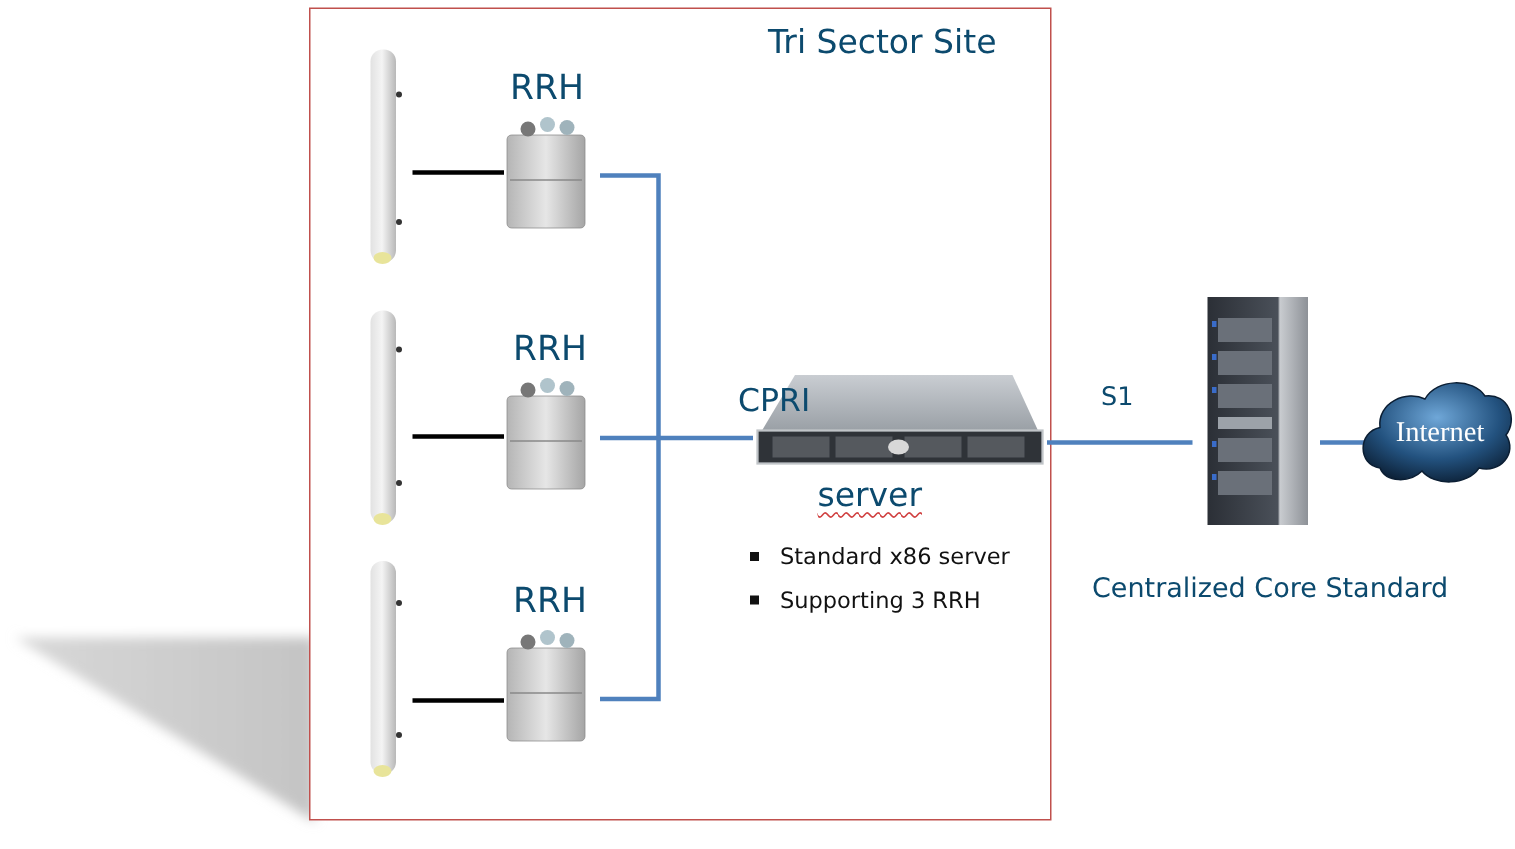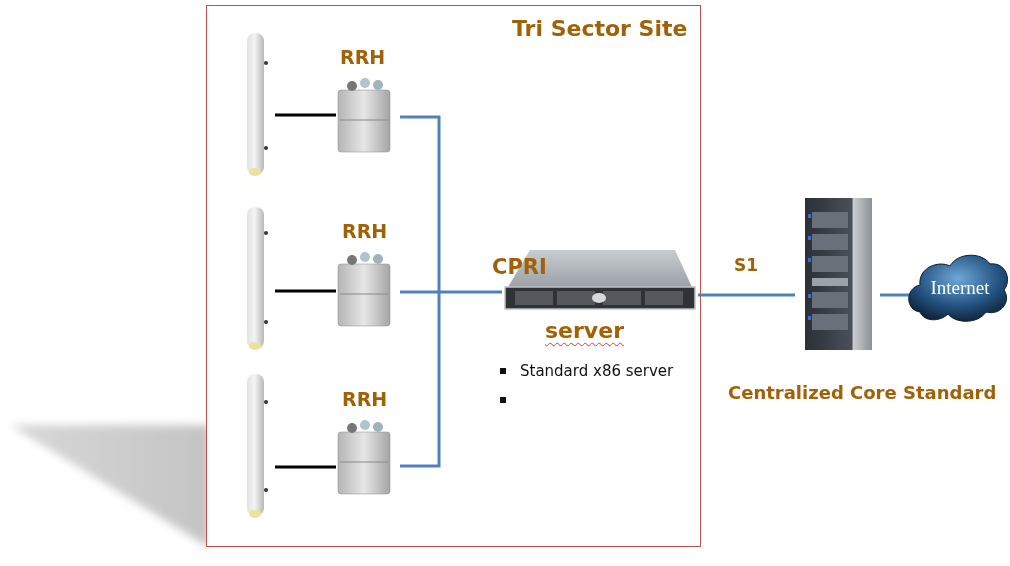--- a/index.html
+++ b/index.html
@@ -1,23 +1,23 @@
 <!DOCTYPE html>
 <html><head>
 <meta charset="utf-8">
 <style>
   html, body { margin:0; padding:0; }
   body { width:1010px; height:566px; background:#ffffff; position:relative; overflow:hidden;
          font-family:"Liberation Sans", "DejaVu Sans", sans-serif; }
   .abs { position:absolute; }
   .shadow { left:0; top:0; width:1010px; height:566px; }
   .site-box { left:206px; top:5px; width:495px; height:542px; border:1px solid #c0504d; background:#fff; box-sizing:border-box; }
-  .lbl { font-family:"DejaVu Sans", sans-serif; font-weight:bold; color:#a16207; white-space:nowrap; }
+  .lbl { font-family:"DejaVu Sans", sans-serif; font-weight:normal; color:#0c4a6e; white-space:nowrap; }
   .site-title { left:512px; top:16px; font-size:22px; }
-  .rrh-lbl { font-size:19px; }
+  .rrh-lbl { font-size:23px; }
   .cpri { left:492px; top:255px; font-size:21px; }
   .s1 { left:734px; top:255px; font-size:17px; }
   .enodeb { left:545px; top:318px; font-size:22px; text-decoration:underline wavy #d04040; text-decoration-thickness:1px; text-underline-offset:4px; }
   .bullets { left:500px; top:362px; font-family:"DejaVu Sans", sans-serif; font-size:15px; color:#111; }
   .bullets div { height:29px; display:flex; align-items:flex-start; }
   .bullets .sq { width:6px; height:6px; background:#111; margin:6px 14px 0 0; display:inline-block; }
   .core-lbl { left:728px; top:382px; font-size:18px; }
   svg { position:absolute; left:0; top:0; }
 </style>
 </head>
@@ -163,15 +163,16 @@
 <div class="abs lbl cpri">CPRI</div>
 <div class="abs lbl s1">S1</div>
 <div class="abs lbl enodeb">server</div>
 <div class="abs bullets">
   <div>
       <span class="sq"></span>
       <span>Standard x86 server</span>
     </div>
   <div>
       <span class="sq"></span>
+      <span>Supporting 3 RRH</span>
     </div>
 </div>
 <div class="abs lbl core-lbl">Centralized Core Standard</div>
 
 </body></html>

